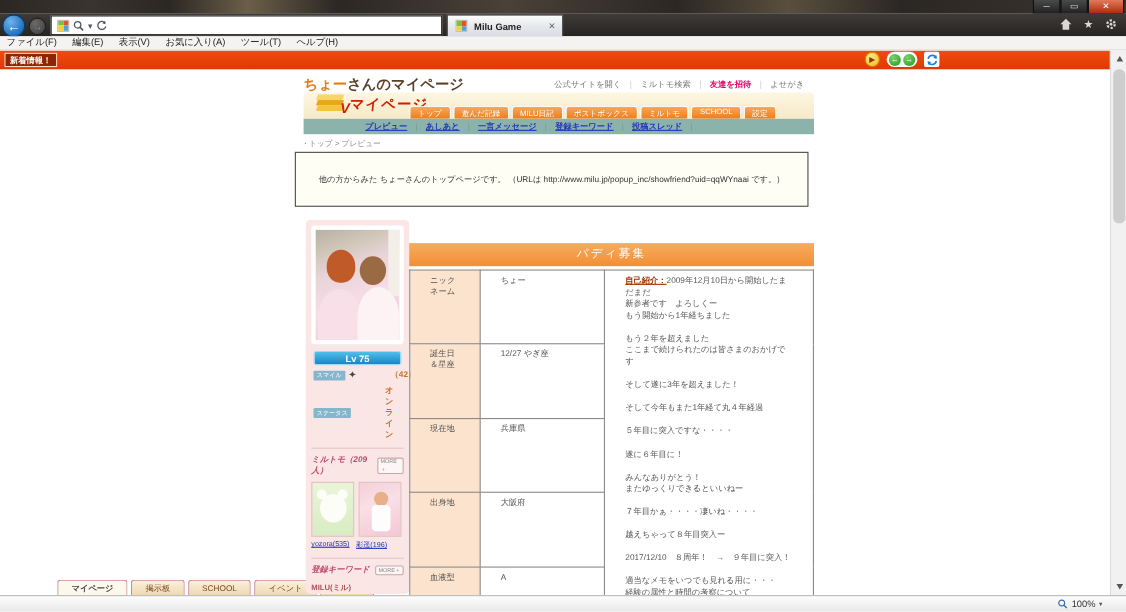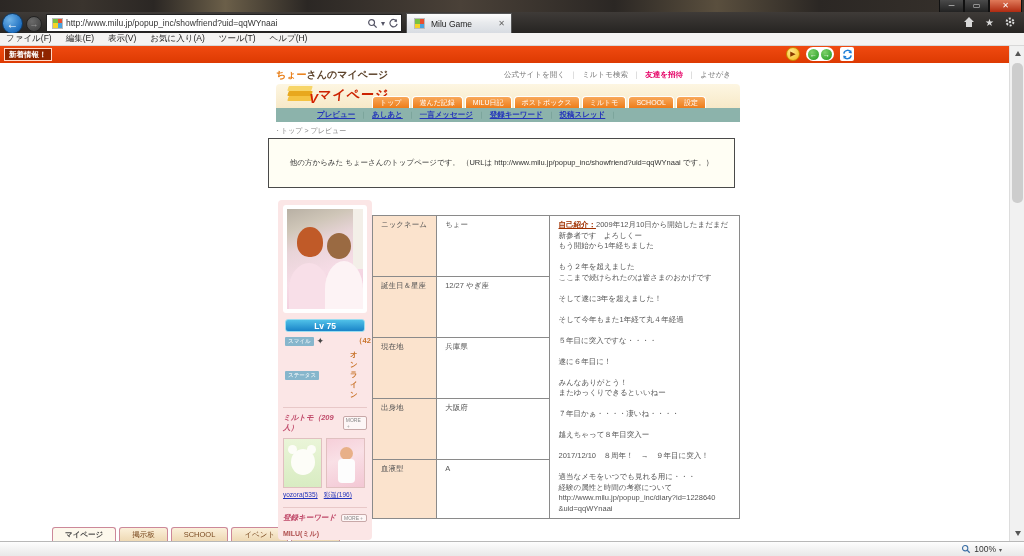--- a/index.html
+++ b/index.html
@@ -20,21 +20,21 @@
   .fwdbtn { top:16px; left:26px; width:16px; height:16px; background:radial-gradient(circle at 35% 30%,#6a6a6a,#3c3c3c); border:1px solid #222; color:#999; font-size:9px; }
   .addressbar { position:absolute; top:14px; left:46px; width:356px; height:18px; background:#fff; border:1px solid #222; display:flex; align-items:center; padding:0 2px; }
   .favicon { width:11px; height:11px; margin:0 3px; display:grid; grid-template-columns:1fr 1fr; grid-template-rows:1fr 1fr; border:1px solid #bbb; background:#fff; }
   .favicon span:nth-child(1){background:#7ac143;} .favicon span:nth-child(2){background:#e94f2e;}
   .favicon span:nth-child(3){background:#f5d327;} .favicon span:nth-child(4){background:#4aa3df;}
   .urltext { flex:1; font-size:8.5px; color:#333; white-space:nowrap; overflow:hidden; }
   .addr-icons { display:flex; align-items:center; gap:3px; color:#556; font-size:8px; }
   .tabitem { position:absolute; top:13px; left:406px; width:106px; height:20px;
     background:linear-gradient(#fdfdfd,#e8eaed 45%,#d8dce2); border:1px solid #555; border-bottom:none;
     display:flex; align-items:center; padding:0 4px; }
-  .tabtitle { flex:1; font-size:8.5px; color:#222; white-space:nowrap; overflow:hidden; margin-left:3px; }
+  .tabtitle { flex:1; font-size:8.5px; color:#222; white-space:nowrap; overflow:hidden; margin-left:3px;font-weight:bold; }
   .tabclose { font-size:8px; color:#666; padding:0 2px; }
   .cmdicons { position:absolute; top:16px; right:8px; display:flex; gap:10px; align-items:center; }
 
   .menubar { position:absolute; top:33px; left:0; width:1024px; height:13px; background:#f4f3f2; border-bottom:1px solid #d8d8d8; display:flex; align-items:center; padding-left:6px; gap:14px; }
   .menubar span { font-size:8.5px; color:#222; }
 
   
   .viewport { position:absolute; top:46px; left:0; width:1024px; height:495px; background:#fff; overflow:hidden; }
 
   .orangebar { position:absolute; top:0; left:0; width:1009px; height:17px; background:linear-gradient(#f04a10,#dd3a02); }
@@ -45,41 +45,41 @@
   .gtab.active { background:#fdf8ec; color:#444; font-weight:bold; }
   .obar-icons { position:absolute; right:170px; top:1px; display:flex; align-items:center; gap:6px; }
   .ycircle { width:14px; height:14px; border-radius:50%; background:radial-gradient(circle at 35% 30%,#ffe88a,#f5b718); border:1px solid #c88a00; display:flex; align-items:center; justify-content:center; color:#8a3a00; font-size:7px; }
   .pillnav { height:14px; background:#fff; border-radius:8px; display:flex; align-items:center; gap:2px; padding:0 2px; }
   .gcirc { width:11px; height:11px; border-radius:50%; background:radial-gradient(circle at 35% 30%,#7ed06a,#1f9a1f); color:#fff; font-size:7px; line-height:11px; text-align:center; }
   .brefresh { width:14px; height:14px; background:#fff; border-radius:2px; display:flex; align-items:center; justify-content:center; }
 
   
   .pagebody { position:absolute; left:268px; top:0; width:472px; }
   .pagehead { position:absolute; top:22px; left:8px; width:460px; display:flex; justify-content:space-between; align-items:center; }
-  .ptitle { font-size:10px; font-weight:bold; color:#5a4028; }
+  .ptitle { font-size:13px; font-weight:bold; color:#5a4028; }
   .ptitle b { color:#e87a10; }
   .toplinks { display:flex; align-items:center; font-size:7.5px; color:#888; }
   .toplinks span.lnk { color:#777; margin:0 5px;text-align:center; }
   .toplinks span.hot { color:#e60066; font-weight:bold; }
   .toplinks span.sep { color:#bbb; }
 
   .banner { position:absolute; top:38px; left:8px; width:464px; height:24px;
     background:linear-gradient(#fdf6e2,#f7e9c8); border-radius:4px 4px 0 0; }
   .logo { position:absolute; left:12px; top:2px; display:flex; align-items:center; gap:4px; }
   .books { position:relative; width:26px; height:18px; }
   .books i { position:absolute; left:0; width:24px; height:5px; transform:skewX(-18deg); border-radius:1px; }
   .books i:nth-child(1){ top:0; background:#f7d568; }
   .books i:nth-child(2){ top:5px; background:#e8a81e; }
   .books i:nth-child(3){ top:10px; background:#f5c342; }
   .books b { position:absolute; right:-4px; bottom:-2px; color:#d42000; font-size:13px; font-style:italic; }
   .logotxt { color:#cc2200; font-weight:bold; font-size:13px; letter-spacing:1px; transform:skewX(-6deg); }
   .btabs { position:absolute; left:96px; bottom:0; display:flex; gap:2px; align-items:flex-end; }
   .btab { height:12px; padding:0 7px; display:flex; align-items:center; font-size:7px; color:#fff;
     background:linear-gradient(#f8a85a,#ee7d1a); border:1px solid #fff; border-bottom:none; border-radius:4px 4px 0 0; white-space:nowrap; }
-  .tealbar { position:absolute; top:62px; left:8px; width:464px; height:14px; background:#8cb3ab; display:flex; align-items:center; padding-left:36px; }
+  .tealbar { position:absolute; top:62px; left:8px; width:464px; height:14px; background:#8cb3ab; display:flex; align-items:center; padding-left:51px; }
   .tealbar span.lnk { color:#2233bb; font-size:7.5px; font-weight:bold; text-decoration:underline; margin:0 5px; white-space:nowrap; }
   .tealbar span.sep { color:#6a948c; font-size:7px; }
 
   .crumb { position:absolute; top:80px; left:6px; font-size:7px; color:#888; }
 
   .notice { position:absolute; top:92px; left:0; width:467px; height:50px; background:#fffef4; border:1px solid #4a4a4a;
     display:flex; flex-direction:column; align-items:center; justify-content:center; gap:6px; }
   .notice p { font-size:7.5px; color:#333; text-align:left; }
   .notice .blnk { color:#1133cc; font-weight:bold; text-decoration:underline; }
 
@@ -120,21 +120,21 @@
   .kwlist li::before { content:"・"; color:#c08080; }
   .kwlist li span { text-decoration:underline; }
 
   
   .main { position:absolute; top:166px; left:104px; width:368px; }
   .sectitle { display:flex; align-items:center; border-bottom:1px solid #f0b070; padding-bottom:3px; }
   .sectitle i { width:3px; height:10px; background:#f08030; margin-right:4px; }
   .sectitle b { color:#e87a10; font-size:8.5px; }
   .padibar { margin-top:9px; height:21px; background:linear-gradient(#f8ab5e,#f18f35); color:#fff; font-size:10.5px; text-align:center; line-height:21px; letter-spacing:2px; }
   table.prof { margin-top:3px; border-collapse:collapse; width:368px; table-layout:fixed; }
-  table.prof td { border:1px solid #8a8a8a; vertical-align:top; padding:4px 8px; font-size:7.5px; color:#555; }
+  table.prof td { border:1px solid #8a8a8a; vertical-align:top; padding:4px 18px; font-size:7.5px; color:#555; }
   td.lbl { width:64px; background:#fbe3cd; vertical-align:middle; }
   td.val { width:113px; background:#fff; vertical-align:middle; }
   td.intro { width:189px; background:#fff; }
   .introtxt { white-space:pre-wrap; font-size:7.5px; line-height:10.5px; color:#555; word-break:break-all; }
   .introtxt b { color:#a03000;text-decoration:underline; }
   tr.r50 { height:50px; } tr.r48 { height:48px; }
 
   
   .vscroll { position:absolute; top:46px; right:0; width:15px; height:495px; background:#f1f1f1; border-left:1px solid #ddd; }
   .varrow { position:absolute; left:0; width:15px; height:15px; display:flex; align-items:center; justify-content:center; }
@@ -161,21 +161,20 @@
 <div class="navrow"></div>
 <div class="navbtn backbtn">←</div>
 <div class="navbtn fwdbtn">→</div>
 <div class="addressbar">
   <span class="favicon">
       <span></span>
       <span></span>
       <span></span>
       <span></span>
     </span>
-  <span class="urltext">http://www.milu.jp/popup_inc/showfriend?uid=qqWYnaai</span>
   <span class="addr-icons">
     <svg width="11" height="11" viewBox="0 0 12 12">
         <circle cx="5" cy="5" r="3.2" fill="none" stroke="#556" stroke-width="1.3"></circle>
         <line x1="7.5" y1="7.5" x2="10.5" y2="10.5" stroke="#556" stroke-width="1.5"></line>
       </svg>
     <span>▾</span>
     <svg width="11" height="11" viewBox="0 0 12 12">
         <path d="M9.5 3.5 A4 4 0 1 0 10 6.5" fill="none" stroke="#556" stroke-width="1.3"></path>
         <path d="M9.5 1 L9.5 4.5 L6.5 3.5 Z" fill="#556"></path>
       </svg>
@@ -339,20 +338,21 @@
       <div class="milu">MILU(ミル)</div>
       <ul class="kwlist">
         <li><span>ポッキー</span></li>
         <li><span>見習い</span></li>
         <li><span>陶芸</span></li>
 
       </ul>
     </div>
 
     <div class="main">
+      <div class="padibar">パディ募集</div>
       <table class="prof">
         <tbody>
             <tr class="r50">
           <td class="lbl">ニックネーム</td>
           <td class="val">ちょー</td>
           <td class="intro" rowspan="5">
             <div class="introtxt"><b>自己紹介：</b><span>2009年12月10日から開始したまだまだ
 新参者です　よろしくー
 もう開始から1年経ちました
 

